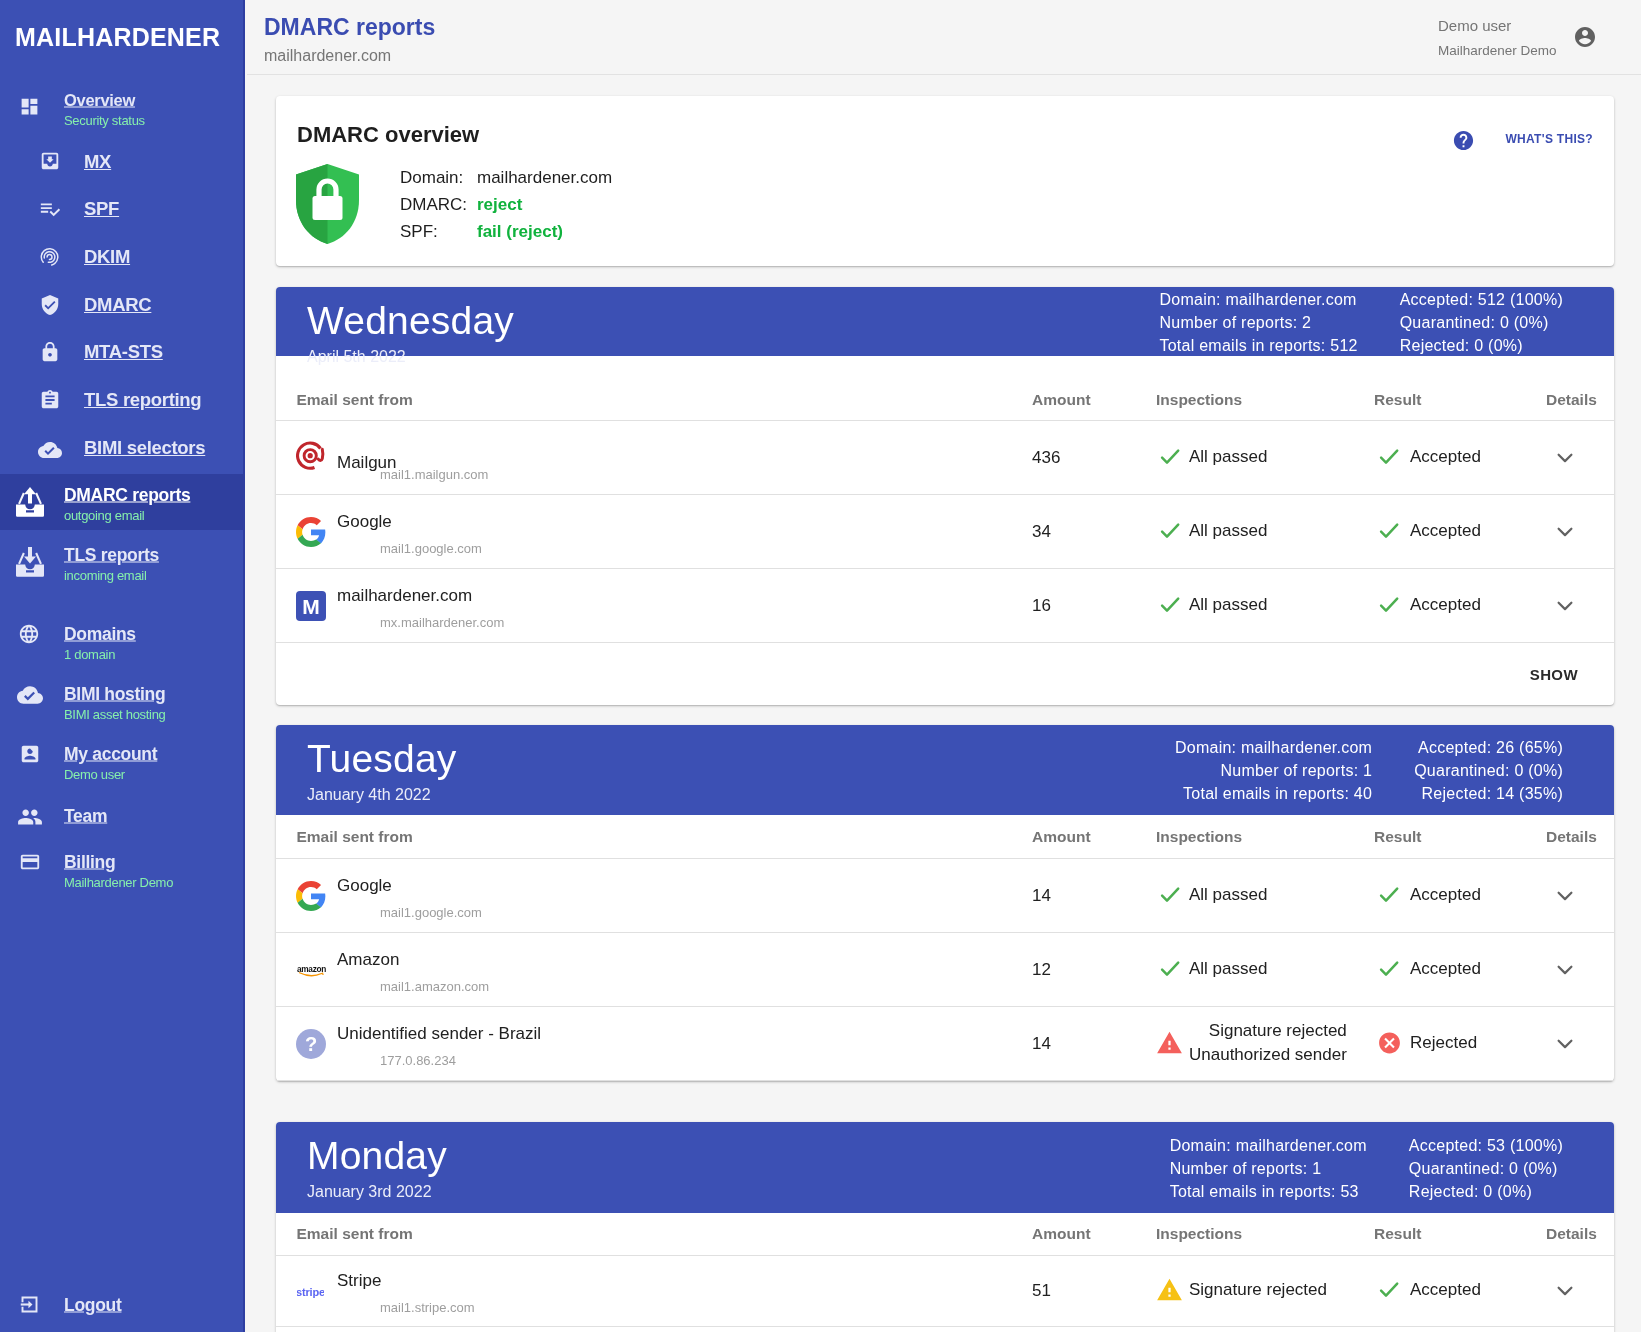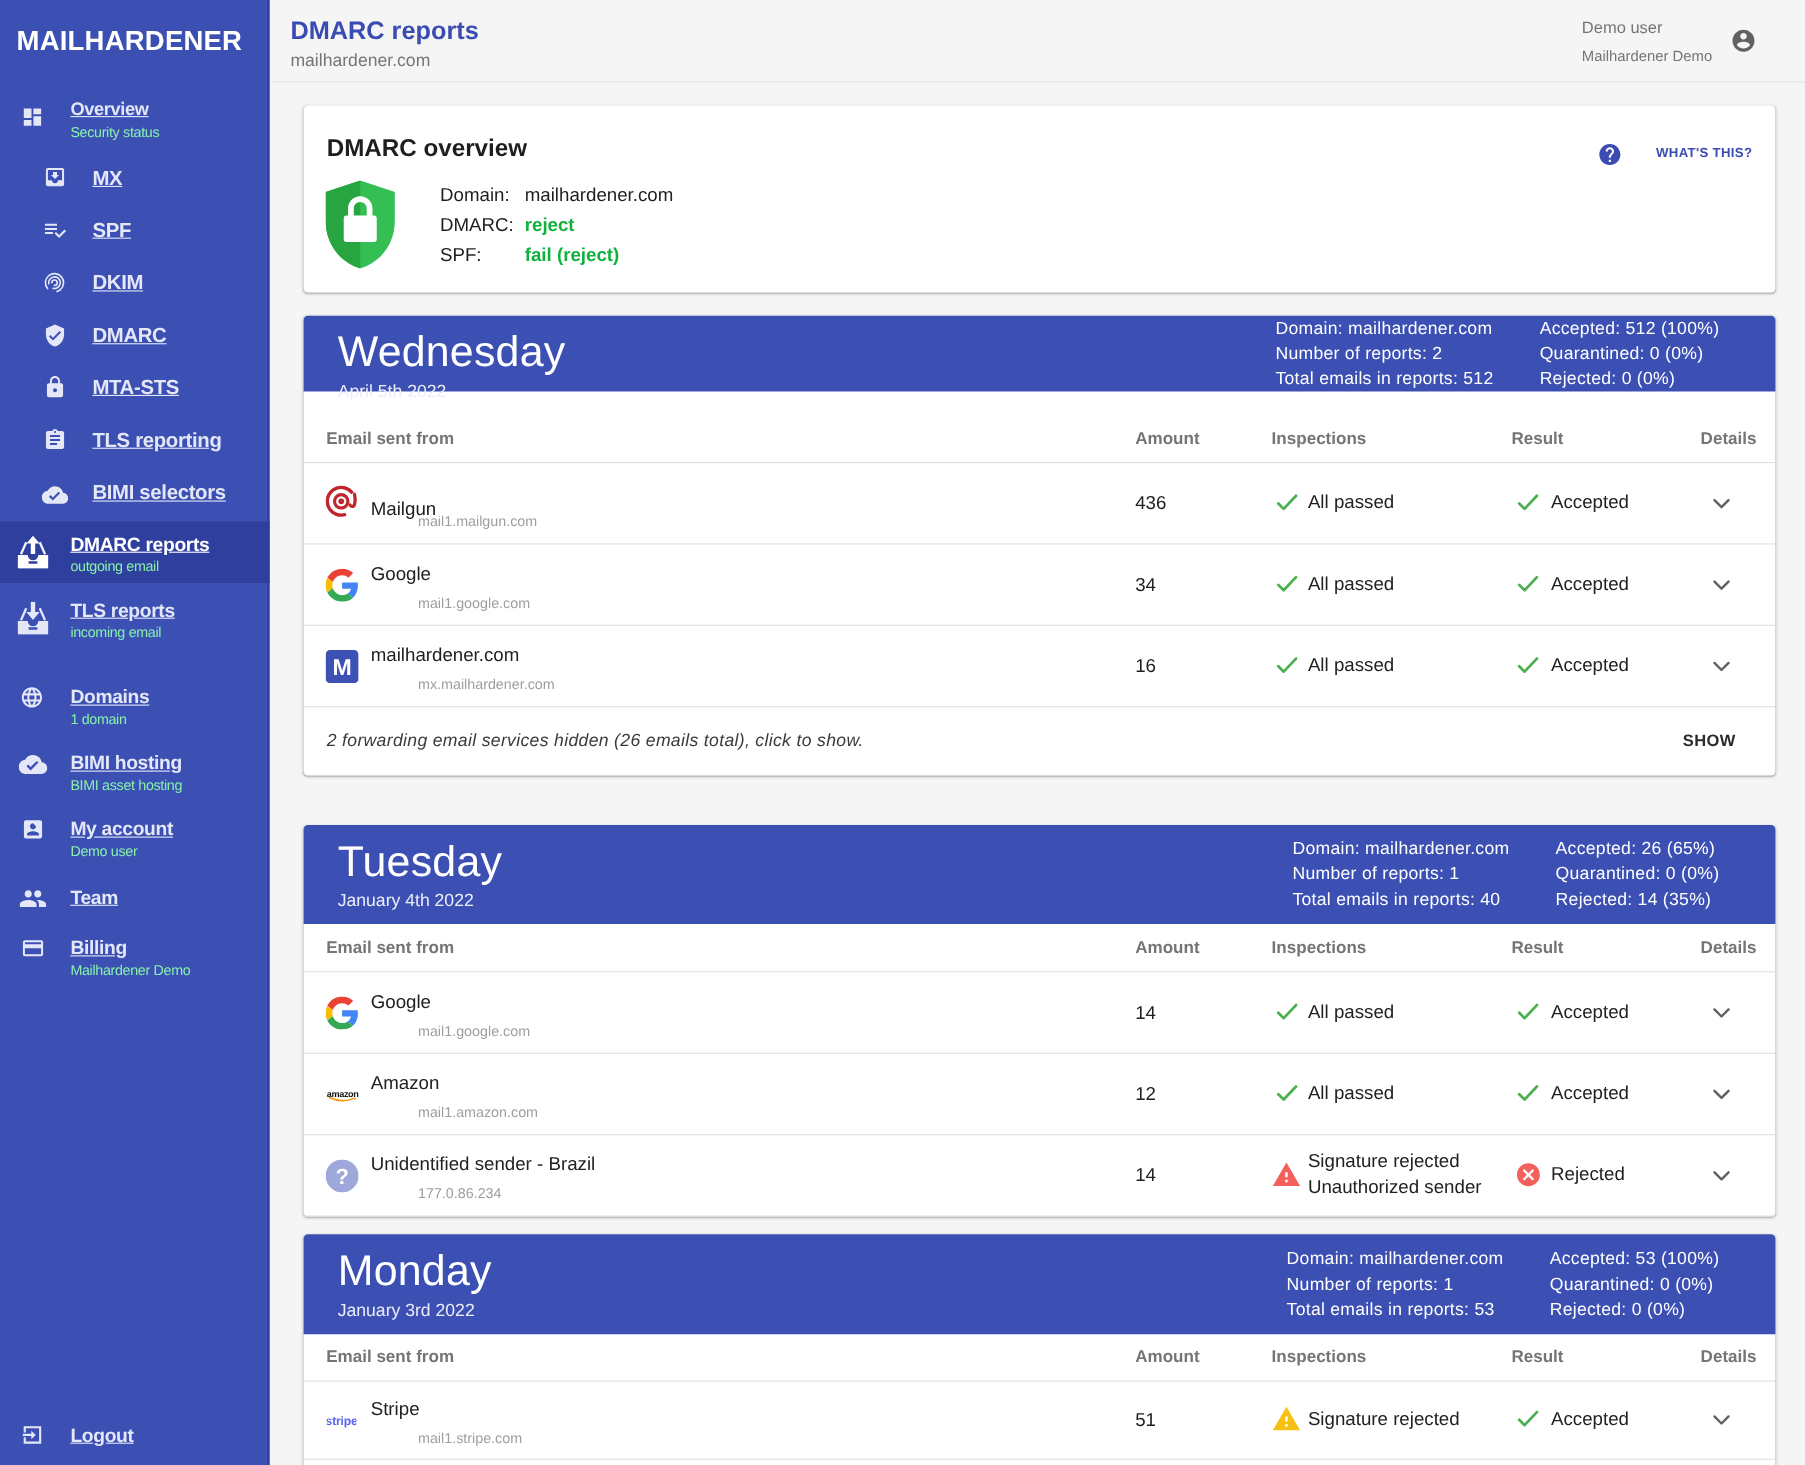--- a/index.html
+++ b/index.html
@@ -58,21 +58,21 @@
 .insp-i { left:882px; }
 .insp-t { left:913px; }
 .res-i { left:1101px; }
 .res-t { left:1134px; }
 .chev { left:1277px; }
 .hidden-row { position:absolute; left:0; width:100%; height:62px; }
 .hidden-row .it { position:absolute; left:21px; top:50%; transform:translateY(-50%); font-style:italic; font-size:16px; color:#3a3a3a; letter-spacing:0.3px; }
 .hidden-row .show { position:absolute; right:36px; top:50%; transform:translateY(-50%); font-size:15px; font-weight:bold; color:#2b2b2b; letter-spacing:0.4px; }
 .two-line { line-height:24.5px; }
 #wed { top:287px; height:418px; }
-#tue { top:750px; height:356px; }
+#tue { top:725px; height:356px;text-align:right; }
 #mon { top:1122px; height:230px; border-radius:4px 4px 0 0; }
 </style>
 </head>
 <body>
 
 <div id="sidebar">
   <div class="logo">MAILHARDENER</div>
   <div id="active-item"></div>
 
   <div class="si">
@@ -314,21 +314,20 @@
       <div class="cell ctxt insp-t">All passed</div>
       <svg class="cell res-i" width="24" height="24" viewBox="0 0 24 24" fill="none" stroke="#4CAF50" stroke-width="2.5" stroke-linecap="round" stroke-linejoin="round">
           <path d="M4.1 12.7 L9 17.6 L20.2 5.7"></path>
         </svg>
       <div class="cell ctxt res-t">Accepted</div>
       <svg class="cell chev" width="24" height="24" viewBox="0 0 24 24" fill="none" stroke="#616161" stroke-width="2.2" stroke-linecap="round" stroke-linejoin="round">
           <path d="M5.6 9.7 L12 16.1 L18.4 9.7"></path>
         </svg>
     </div>
     <div class="hidden-row" style="top:356px">
-      <div class="it">2 forwarding email services hidden (26 emails total), click to show.</div>
       <div class="show">SHOW</div>
     </div>
   </div>
 
   <div class="card" id="tue">
     <div class="day-band" style="height:90px">
       <div class="dn">Tuesday</div>
       <div class="dd">January 4th 2022</div>
       <div class="cols">
         <div>Domain: mailhardener.com<br>Number of reports: 1<br>Total emails in reports: 40</div>

